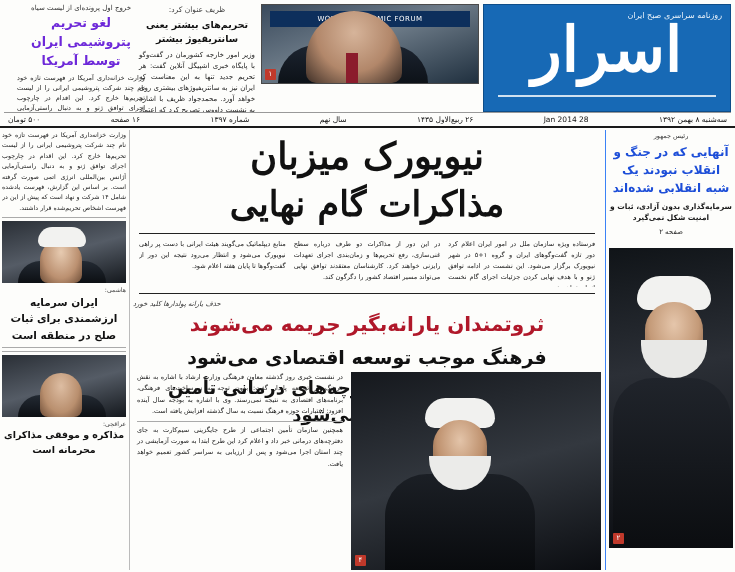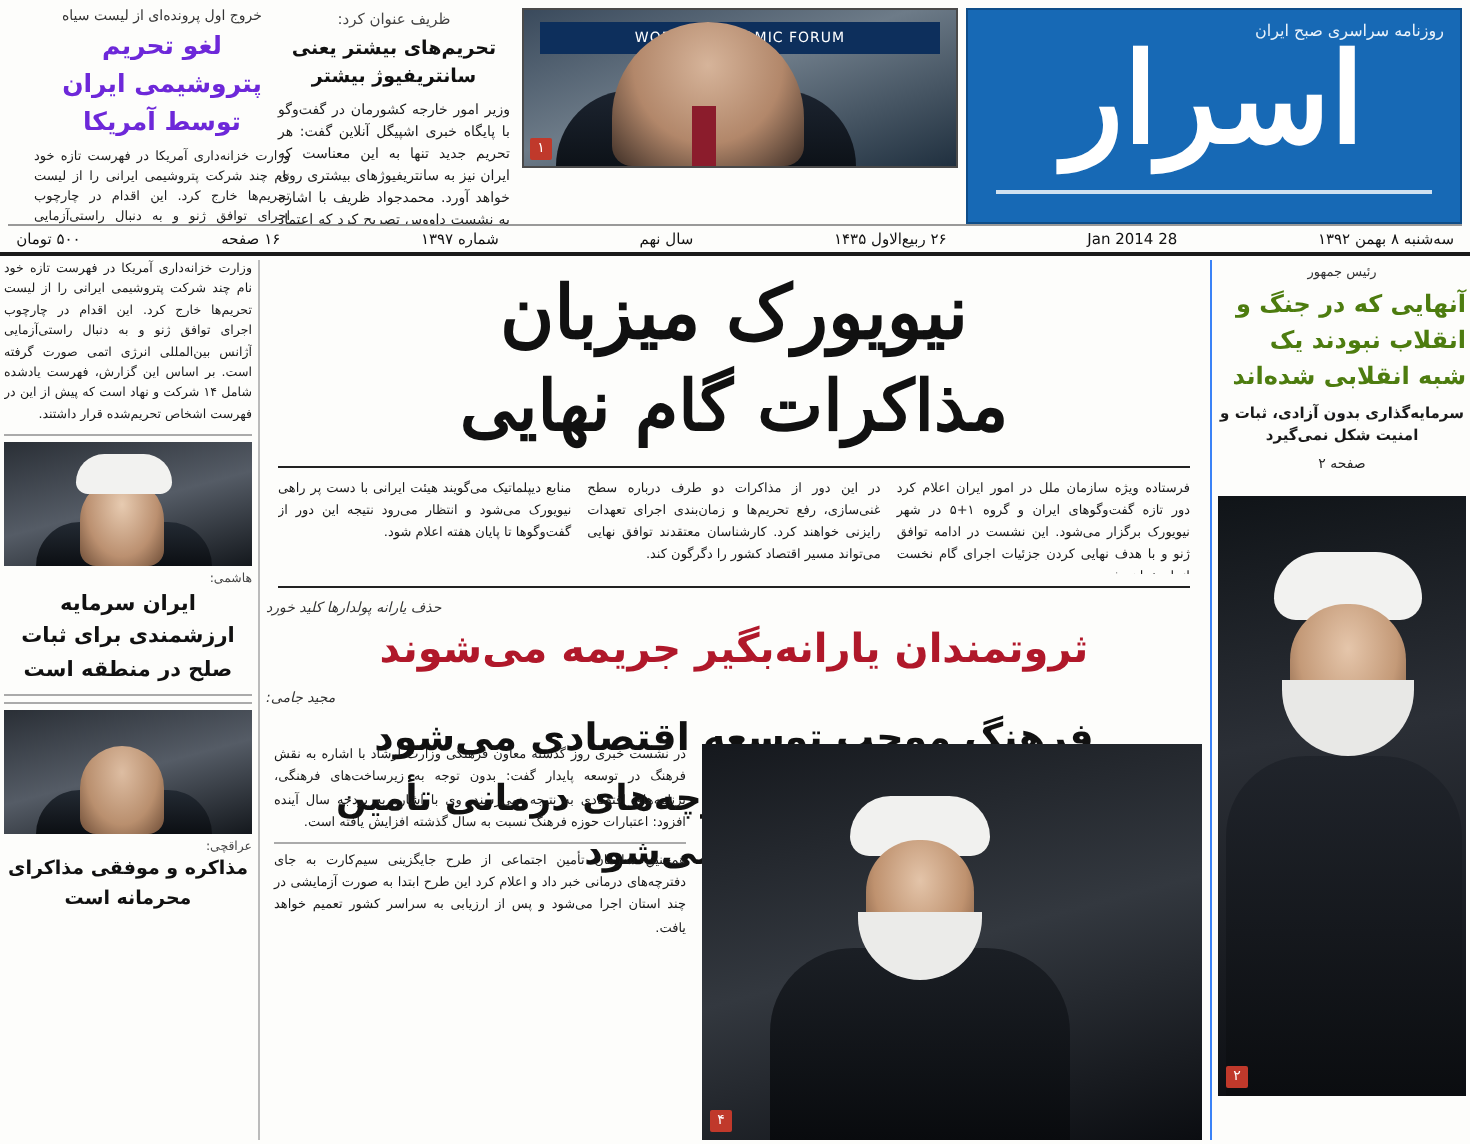--- a/index.html
+++ b/index.html
@@ -215,22 +215,22 @@
   .rc-head {
     font-size: 6.5px;
     color: #333;
     text-align: center;
     margin-top: 2px;
   }
   .rc-hl {
     font-size: 12px;
     font-weight: bold;
     line-height: 1.5;
-    text-align: right;
-    color: #4d7c0f;
+    text-align: center;
+    color: #1d4ed8;
     margin: 3px 0 4px;
   }
   .rc-sub {
     font-size: 7.5px;
     font-weight: bold;
     text-align: center;
     color: #1a1a1a;
     line-height: 1.5;
     margin-bottom: 4px;
   }
@@ -503,21 +503,20 @@
       <div class="lede-hl second">مذاکرات گام نهایی</div>
       <div class="rule"></div>
       <div class="lede-cols">
         <div class="c">فرستاده ویژه سازمان ملل در امور ایران اعلام کرد دور تازه گفت‌وگوهای ایران و گروه ۱+۵ در شهر نیویورک برگزار می‌شود. این نشست در ادامه توافق ژنو و با هدف نهایی کردن جزئیات اجرای گام نخست انجام خواهد شد.</div>
         <div class="c">در این دور از مذاکرات دو طرف درباره سطح غنی‌سازی، رفع تحریم‌ها و زمان‌بندی اجرای تعهدات رایزنی خواهند کرد. کارشناسان معتقدند توافق نهایی می‌تواند مسیر اقتصاد کشور را دگرگون کند.</div>
         <div class="c">منابع دیپلماتیک می‌گویند هیئت ایرانی با دست پر راهی نیویورک می‌شود و انتظار می‌رود نتیجه این دور از گفت‌وگوها تا پایان هفته اعلام شود.</div>
       </div>
       <div class="rule"></div>
       <div class="kicker-c">حذف یارانه پولدارها کلید خورد</div>
       <div class="hl2">ثروتمندان یارانه‌بگیر جریمه می‌شوند</div>
-      <div class="kicker-c">مجید جامی:</div>
       <div class="hl3">فرهنگ موجب توسعه اقتصادی می‌شود</div>
       <div class="hl4">سیم‌کارت؛ جایگزین دفترچه‌های درمانی تأمین اجتماعی می‌شود</div>
 
       <div class="bottom-split">
         <div class="bs-photo">
           <div class="r"></div>
           <div class="t"></div>
           <div class="f"></div>
           <div class="b"></div>
           <div class="badge-num">۴</div>

